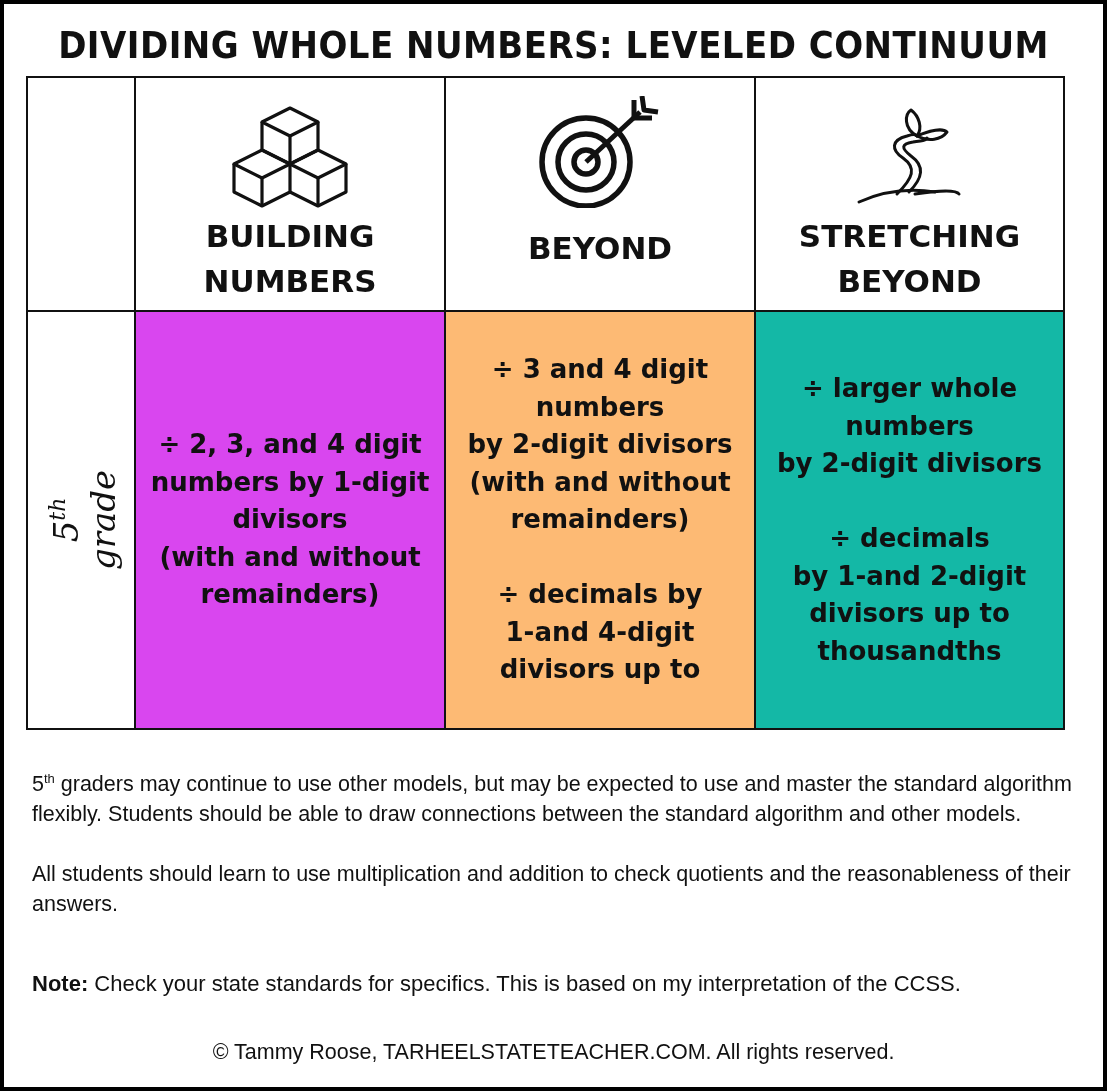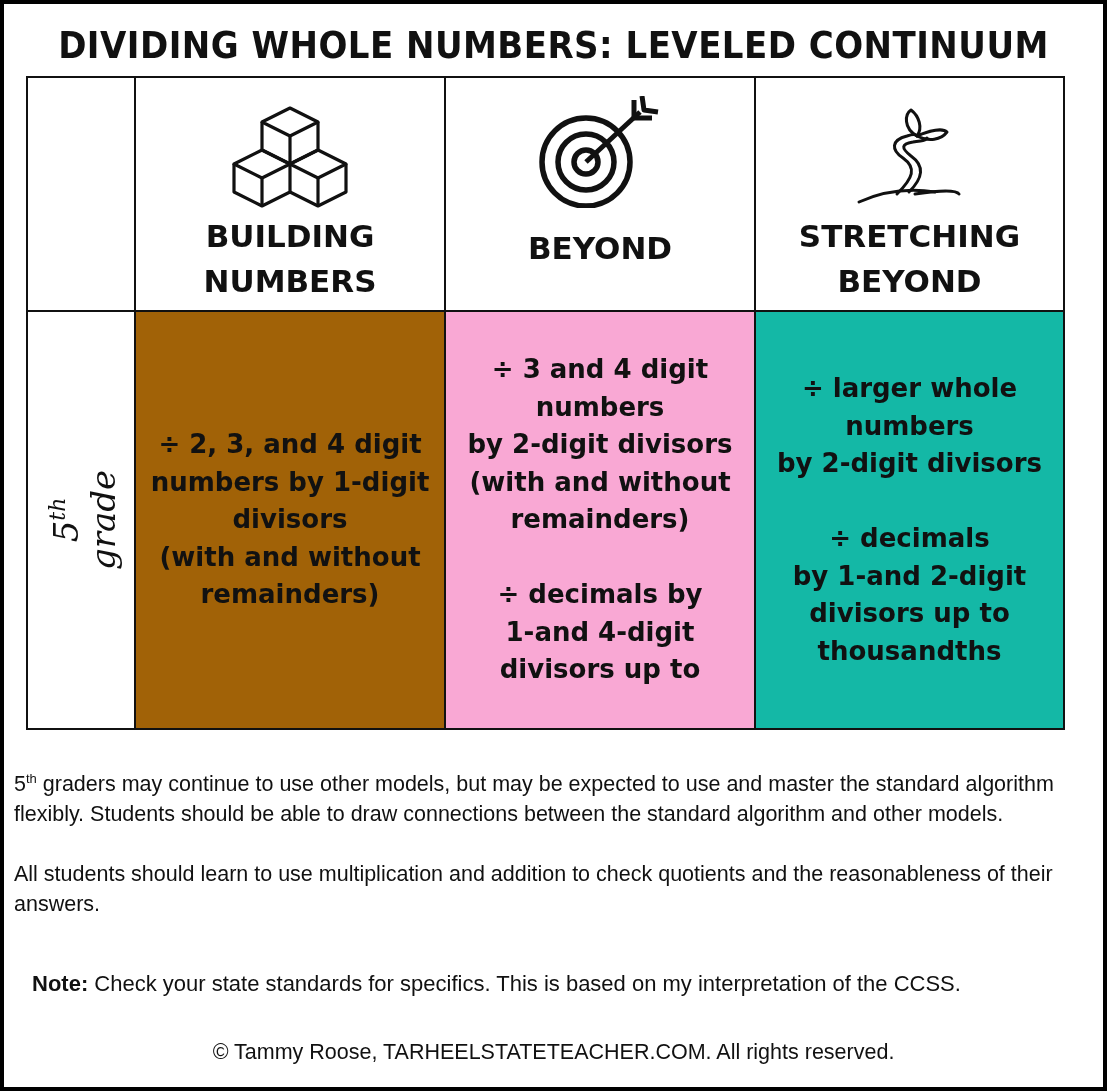--- a/index.html
+++ b/index.html
@@ -8,26 +8,26 @@
   .title{position:absolute;left:0;top:24px;width:1107px;text-align:center;font-weight:bold;font-size:37px;letter-spacing:0.5px;font-family:"DejaVu Sans",sans-serif;transform:scaleX(0.92);}
   .grid{position:absolute;left:26px;top:76px;width:1039px;height:654px;box-sizing:border-box;border:2px solid #111;display:grid;grid-template-columns:108px 310px 310px 1fr;grid-template-rows:234px 1fr;}
   .cell{box-sizing:border-box;border-right:2px solid #111;border-bottom:2px solid #111;position:relative;display:flex;align-items:center;justify-content:center;text-align:center;}
   .cell.last{border-right:none;}
   .cell.bottom{border-bottom:none;}
   .head{flex-direction:column;justify-content:flex-start;}
   .head .icon{height:120px;display:flex;align-items:flex-end;justify-content:center;margin-top:10px;}
   .head .label{font-weight:bold;font-size:31px;line-height:45px;margin-top:6px;}
   .head.goals .label{margin-top:18px;line-height:45px;}
   .body-text{font-weight:bold;font-size:26px;line-height:37.5px;padding:0 8px;}
-  .c1{background:#a16207;}
-  .c2{background:#f9a8d4;text-align:center;}
+  .c1{background:#d946ef;}
+  .c2{background:#fdba74;text-align:center;}
   .c3{background:#14b8a6;}
   .grade{position:absolute;left:50%;top:50%;transform:translate(-50%,-50%) rotate(-90deg);white-space:nowrap;font-family:"DejaVu Serif",serif;font-style:italic;font-size:34px;line-height:38px;text-align:center;}
   .grade sup{font-size:22px;}
-  .notes{position:absolute;left:14px;top:764px;width:1050px;font-size:21.5px;line-height:30px;font-family:"Liberation Sans",sans-serif;}
+  .notes{position:absolute;left:32px;top:764px;width:1050px;font-size:21.5px;line-height:30px;font-family:"Liberation Sans",sans-serif;}
   .notes p{margin:0 0 30px 0;}
   .notes sup{font-size:13px;}
   .note-line{position:absolute;left:32px;top:971px;font-size:22px;font-family:"Liberation Sans",sans-serif;}
   .note-line b{font-weight:bold;}
   .copyright{position:absolute;left:0;top:1040px;width:1107px;text-align:center;font-size:21.5px;font-family:"Liberation Sans",sans-serif;}
 </style>
 </head>
 <body>
 
 <div class="frame"></div>

